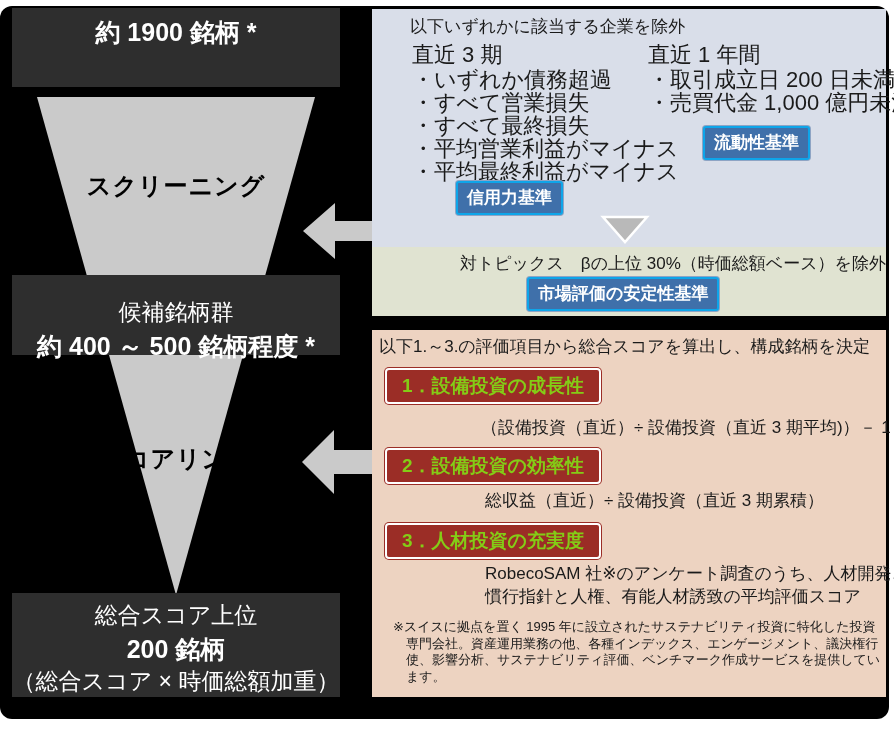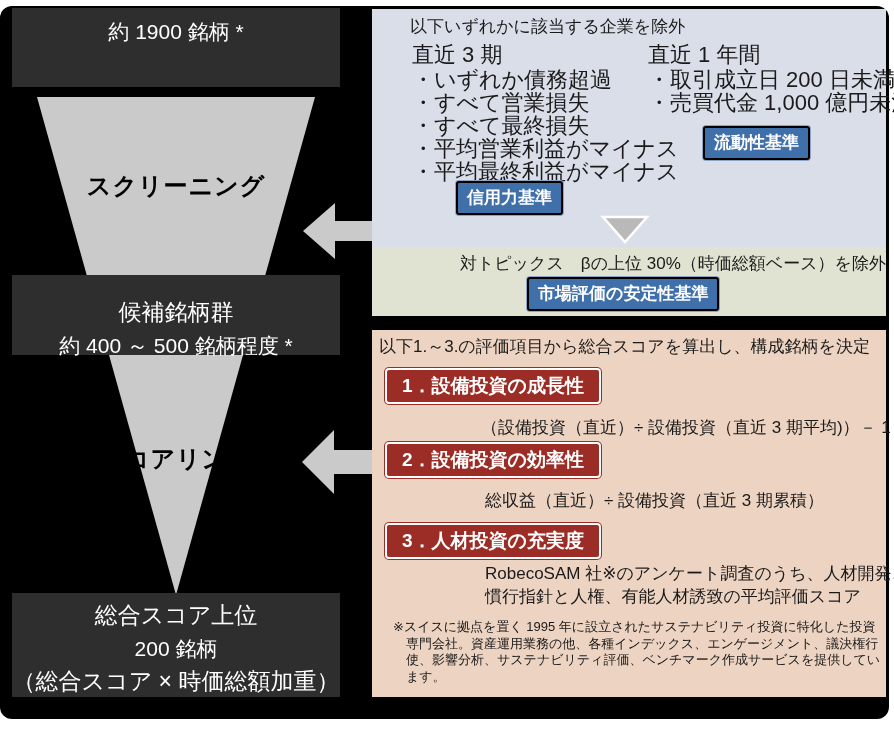--- a/index.html
+++ b/index.html
@@ -9,21 +9,21 @@
 
   
   .backdrop{position:absolute;left:0;top:6px;width:889px;height:713px;background:#000;border-radius:12px;}
 
   
   .shape-layer{position:absolute;left:0;top:0;width:894px;height:731px;pointer-events:none;}
 
   
   .dark-box{position:absolute;left:12px;width:328px;background:#2e2e2e;color:#fff;text-align:center;}
   .dark-box .l-reg{font-size:23px;line-height:31px;font-weight:400;}
-  .dark-box .l-bold{font-size:21px;line-height:36px;font-weight:400;}
+  .dark-box .l-bold{font-size:25px;line-height:36px;font-weight:700;}
   .dark-box .l-small{font-size:23px;line-height:28px;font-weight:400;}
   #stage1{top:8px;height:79px;padding-top:6px;box-sizing:border-box;}
   #stage2{top:275px;height:80px;padding-top:22px;box-sizing:border-box;}
   #stage3{top:593px;height:104px;padding-top:7px;box-sizing:border-box;}
 
   .funnel-label{position:absolute;left:37px;width:278px;text-align:center;
     color:#000;font-size:24px;font-weight:600;letter-spacing:1px;}
   #screening-label{top:170px;}
   #scoring-label{top:443px;}
 
@@ -37,34 +37,34 @@
   #panel-screening .p-title{left:38px;top:7px;}
   #panel-scoring .p-title{left:7px;top:6px;}
 
   .col{position:absolute;top:34px;font-size:22px;line-height:23px;}
   .col .col-head{margin-bottom:2px;}
   .col .item{white-space:nowrap;}
   #col-credit{left:40px;}
   #col-liquidity{left:276px;}
 
   .badge-blue{position:absolute;background:#3f70aa;color:#fff;font-weight:700;font-size:17px;
-    line-height:22px;padding:4px 9px;border:2px solid #000000;border-radius:3px;
+    line-height:22px;padding:4px 9px;border:2px solid #0ea5e9;border-radius:3px;
     box-shadow:0 0 0 1px #8ea4c4;white-space:nowrap;text-align:center;}
   #badge-credit{left:84px;top:172px;}
   #badge-liquidity{left:331px;top:117px;}
   #badge-market{left:155px;top:30px;}
 
   #market-text{position:absolute;left:0;top:6px;width:100%;text-align:right;
     font-size:17px;line-height:22px;}
 
-  .badge-red{position:absolute;left:13px;background:#9b2d26;color:#ffffff;font-weight:700;
+  .badge-red{position:absolute;left:13px;background:#9b2d26;color:#84cc16;font-weight:700;
     font-size:19px;line-height:24px;padding:4px 15px;border:2px solid #fff;border-radius:4px;
     box-shadow:0 0 0 1px #9b2d26;white-space:nowrap;}
   #badge-c1{top:38px;}
-  #badge-c2{top:112px;}
+  #badge-c2{top:118px;}
   #badge-c3{top:193px;}
 
   .crit-desc{position:absolute;font-size:17px;line-height:23px;margin-left:48px;}
   #desc-c1{left:61px;top:86px;white-space:nowrap;}
   #desc-c2{left:65px;top:159px;white-space:nowrap;}
   #desc-c3{left:65px;top:232px;width:460px;}
 
   #footnote{position:absolute;left:21px;top:289px;width:482px;font-size:13px;
     line-height:16.5px;padding-left:1em;text-indent:-1em;}
 </style>

